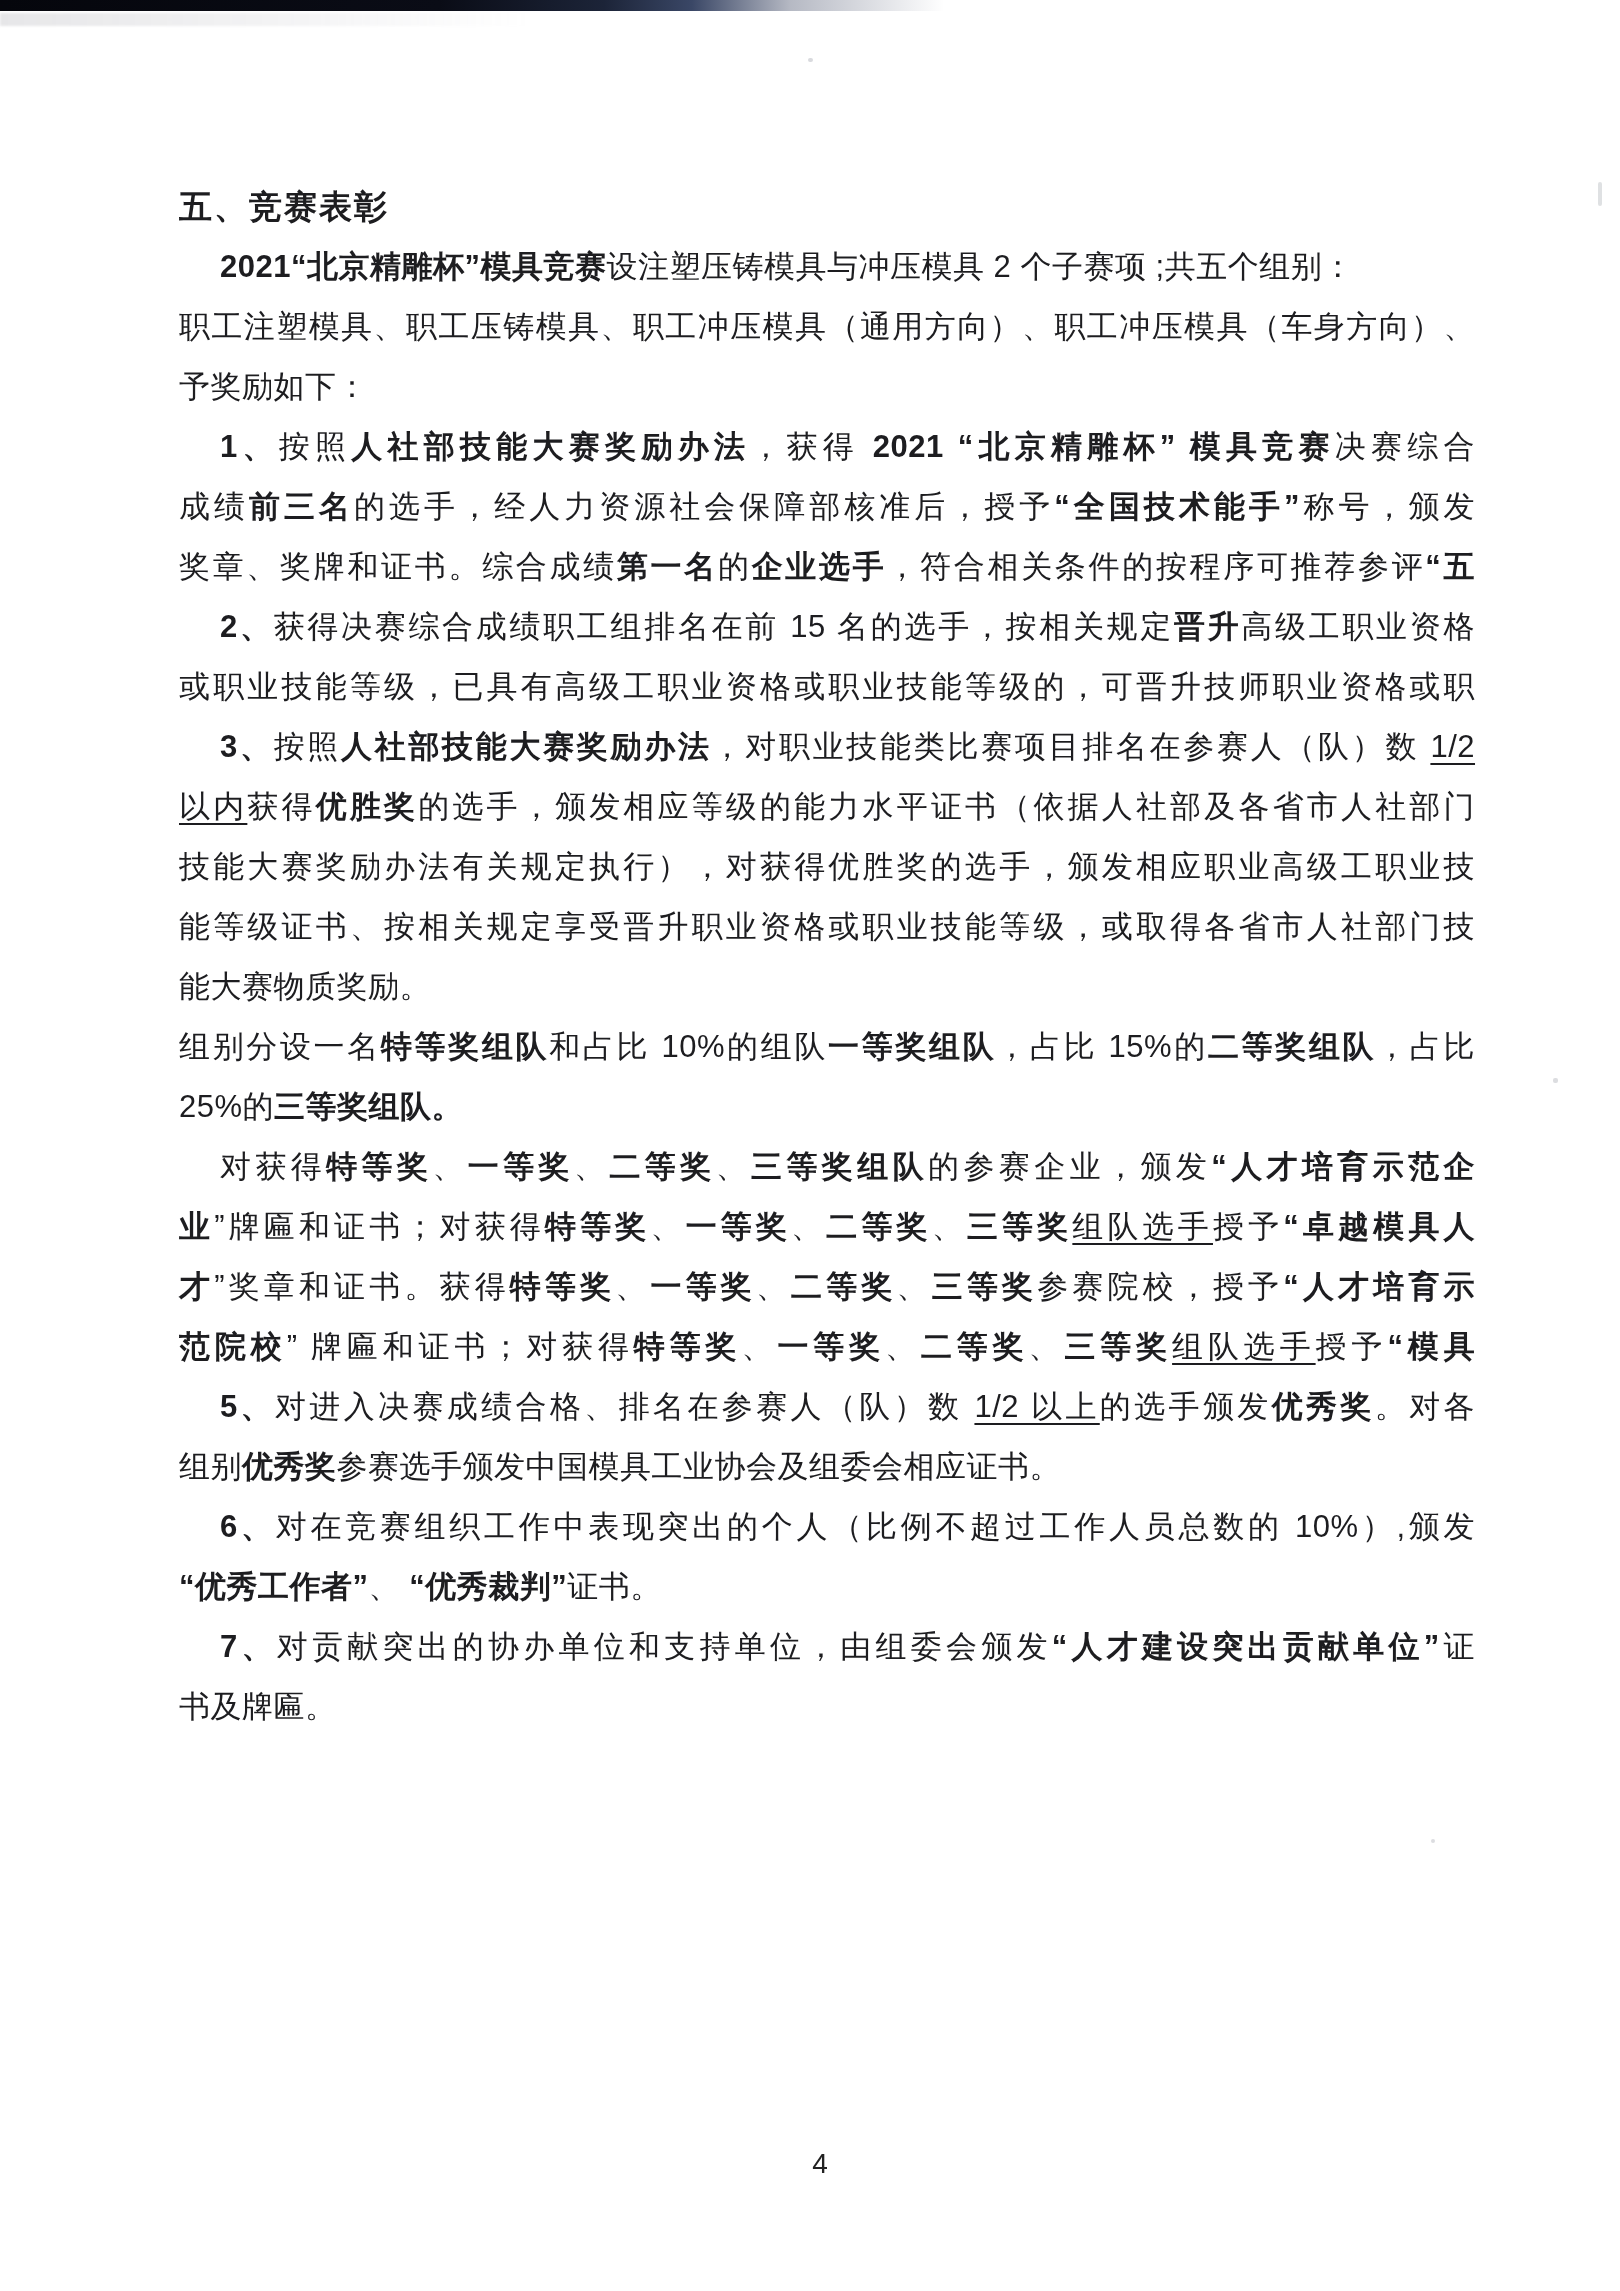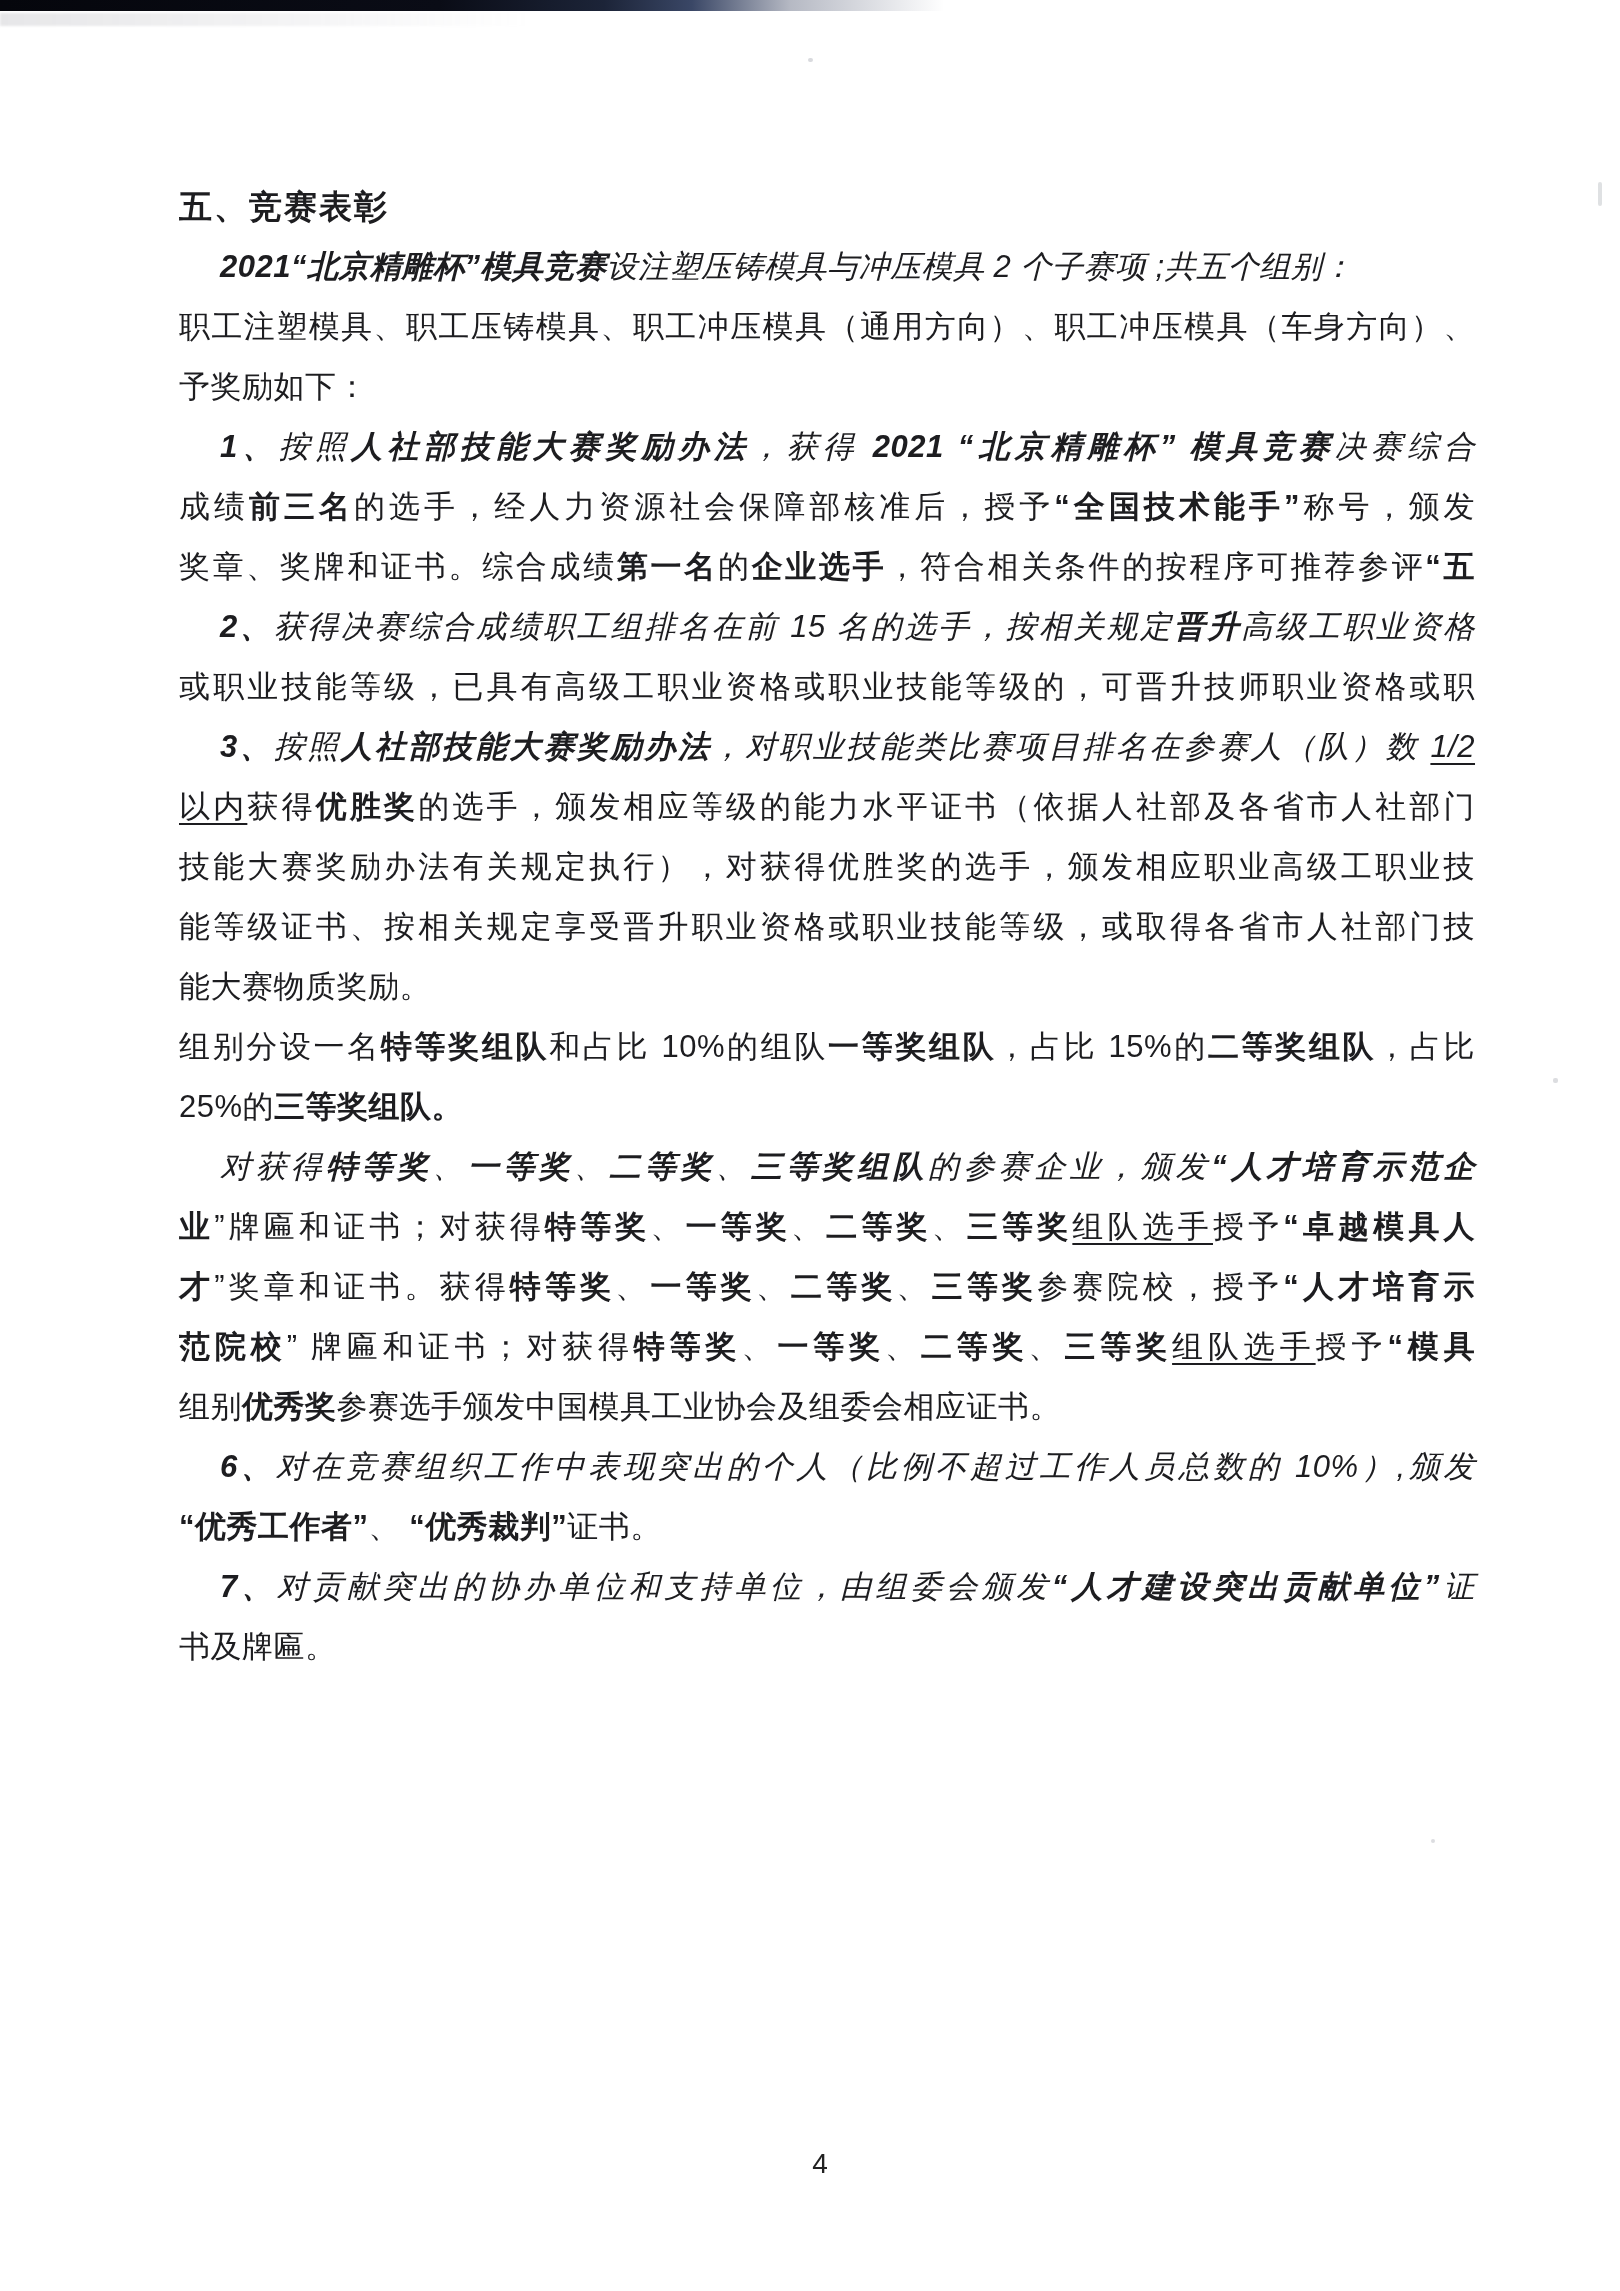--- a/index.html
+++ b/index.html
@@ -23,21 +23,21 @@
   }
   .speck{position:absolute;background:#b9bcc2;border-radius:2px;}
   
   .text-block{
     position:absolute;left:179px;top:177px;width:1296px;
     font-size:31px;line-height:60px;color:#1d1d20;
     letter-spacing:0.5px;
   }
   .line{height:60px;white-space:normal;}
   .line.fill{text-align:justify;text-align-last:justify;-moz-text-align-last:justify;}
-  .line.indent{text-indent:41px;font-style:italic;}
+  .line.indent{text-indent:41px;}
   .line.heading{font-weight:700;font-size:33px;letter-spacing:2px;}
   .b{font-weight:700;}
   .u{text-decoration:underline;text-underline-offset:5.9px;text-decoration-thickness:2px;}
   .page-number{
     position:absolute;left:0;top:2148px;width:100%;
     text-align:center;font-size:28px;color:#222;
   }
 </style>
 </head>
 <body>
@@ -64,20 +64,21 @@
       <div class="line fill"><span class="u">以内</span><span class="n">获得</span><span class="b">优胜奖</span><span class="n">的选手，颁发相应等级的能力水平证书（依据人社部及各省市人社部门</span></div>
       <div class="line fill"><span class="n">技能大赛奖励办法有关规定执行），对获得优胜奖的选手，颁发相应职业高级工职业技</span></div>
       <div class="line fill"><span class="n">能等级证书、按相关规定享受晋升职业资格或职业技能等级，或取得各省市人社部门技</span></div>
       <div class="line"><span class="n">能大赛物质奖励。</span></div>
       <div class="line fill"><span class="n">组别分设一名</span><span class="b">特等奖组队</span><span class="n">和占比 10%的组队</span><span class="b">一等奖组队</span><span class="n">，占比 15%的</span><span class="b">二等奖组队</span><span class="n">，占比</span></div>
       <div class="line"><span class="n">25%的</span><span class="b">三等奖组队。</span></div>
       <div class="line fill indent"><span class="n">对获得</span><span class="b">特等奖</span><span class="n">、</span><span class="b">一等奖</span><span class="n">、</span><span class="b">二等奖</span><span class="n">、</span><span class="b">三等奖组队</span><span class="n">的参赛企业，颁发</span><span class="b">“人才培育示范企</span></div>
       <div class="line fill"><span class="b">业</span><span class="n">”牌匾和证书；对获得</span><span class="b">特等奖</span><span class="n">、</span><span class="b">一等奖</span><span class="n">、</span><span class="b">二等奖</span><span class="n">、</span><span class="b">三等奖</span><span class="u">组队选手</span><span class="n">授予</span><span class="b">“卓越模具人</span></div>
       <div class="line fill"><span class="b">才</span><span class="n">”奖章和证书。获得</span><span class="b">特等奖</span><span class="n">、</span><span class="b">一等奖</span><span class="n">、</span><span class="b">二等奖</span><span class="n">、</span><span class="b">三等奖</span><span class="n">参赛院校，授予</span><span class="b">“人才培育示</span></div>
       <div class="line fill"><span class="b">范院校</span><span class="n">” 牌匾和证书；对获得</span><span class="b">特等奖</span><span class="n">、</span><span class="b">一等奖</span><span class="n">、</span><span class="b">二等奖</span><span class="n">、</span><span class="b">三等奖</span><span class="u">组队选手</span><span class="n">授予</span><span class="b">“模具</span></div>
+      <div class="line fill indent"><span class="b">5、</span><span class="n">对进入决赛成绩合格、排名在参赛人（队）数 </span><span class="u">1/2 以上</span><span class="n">的选手颁发</span><span class="b">优秀奖</span><span class="n">。对各</span></div>
       <div class="line"><span class="n">组别</span><span class="b">优秀奖</span><span class="n">参赛选手颁发中国模具工业协会及组委会相应证书。</span></div>
       <div class="line fill indent"><span class="b">6、</span><span class="n">对在竞赛组织工作中表现突出的个人（比例不超过工作人员总数的 10%）,颁发</span></div>
       <div class="line"><span class="b">“优秀工作者”</span><span class="n">、 </span><span class="b">“优秀裁判”</span><span class="n">证书。</span></div>
       <div class="line fill indent"><span class="b">7、</span><span class="n">对贡献突出的协办单位和支持单位，由组委会颁发</span><span class="b">“人才建设突出贡献单位”</span><span class="n">证</span></div>
       <div class="line"><span class="n">书及牌匾。</span></div>
     </div>
 
   <div class="page-number">4</div>
 </div>
 

